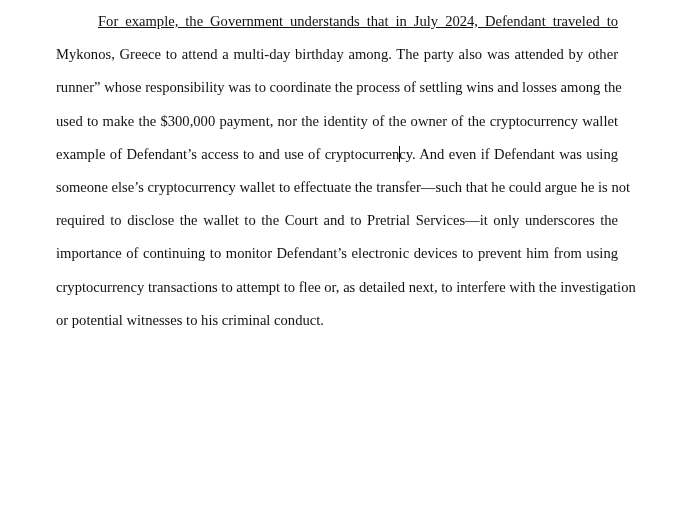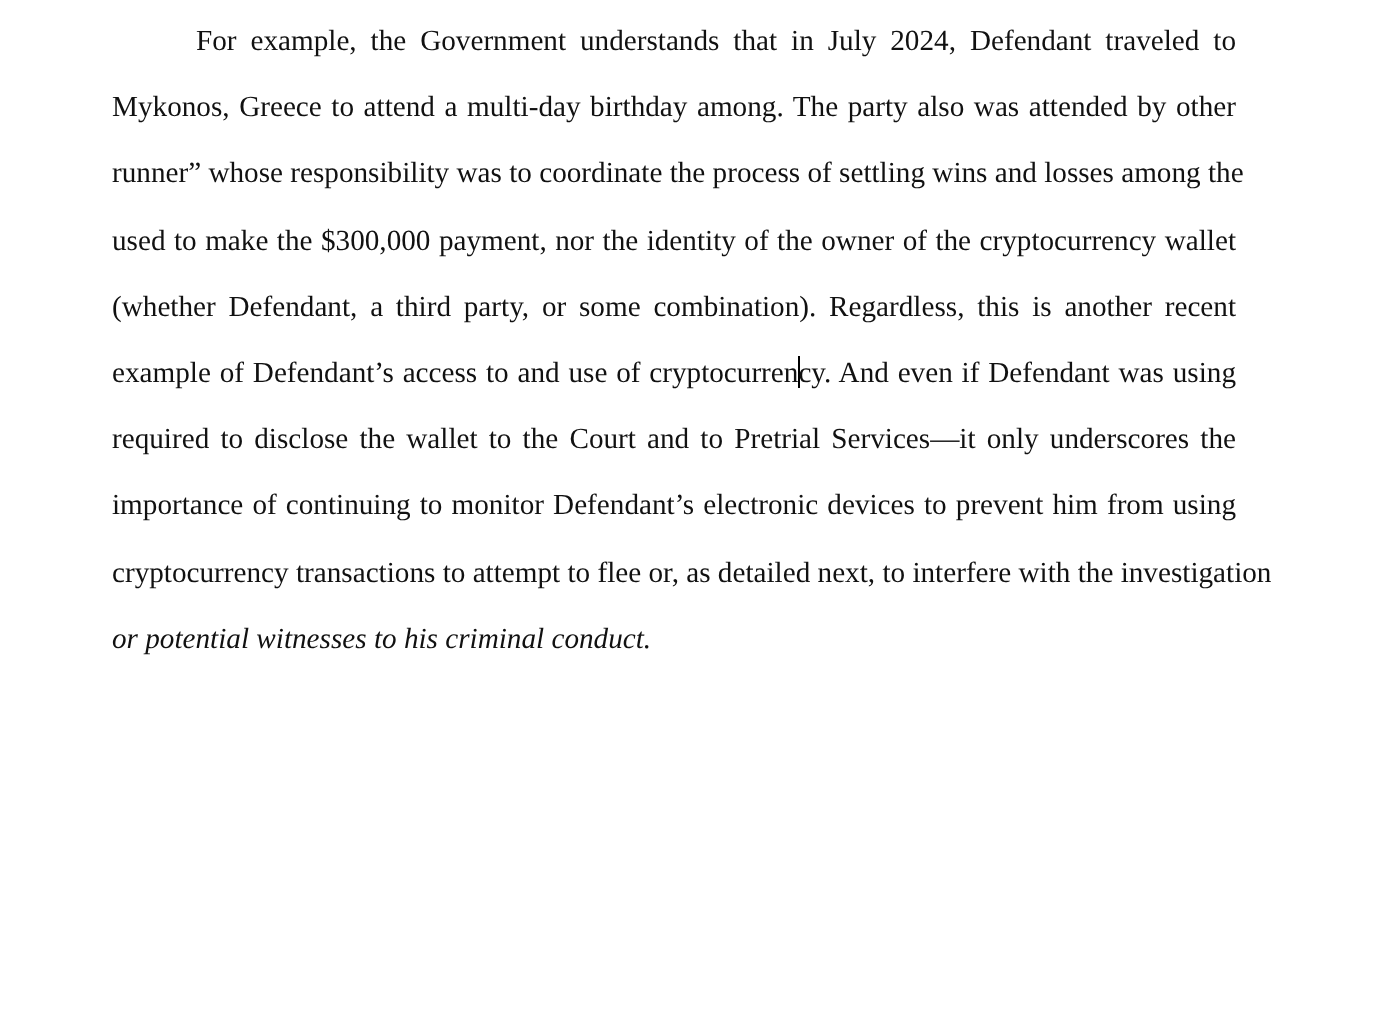--- a/index.html
+++ b/index.html
@@ -14,40 +14,40 @@
       color: #111111;
     }
     .line {
       height: 33.2px;
       line-height: 22px;
       white-space: nowrap;
       text-align: justify;
       text-align-last: justify;
       display: block;
     }
-    .line.first { padding-left: 42px; }
-    .line.last { text-align-last: left; font-style: italic; }
+    .line.first { padding-left: 42px; text-decoration: underline; }
+    .line.last { text-align-last: left; }
     .cursor {
       display: inline-block;
       width: 1px;
       height: 16px;
       background: #000;
       vertical-align: -3px;
       margin: 0 -1px 0 0;
     }
   </style>
 </head>
 <body>
 
 <div class="page">
   <div class="paragraph">
     <span class="line first">For example, the Government understands that in July 2024, Defendant traveled to</span>
     <span class="line">Mykonos, Greece to attend a multi-day birthday among.  The party also was attended by other</span>
     <span class="line">runner” whose responsibility was to coordinate the process of settling wins and losses among the</span>
     <span class="line">used to make the $300,000 payment, nor the identity of the owner of the cryptocurrency wallet</span>
-    <span class="line">(whether Defendant, a third party, or some combination).  Regardless, this is another recent</span>
     <span class="line"><span>example of Defendant’s access to and use of cryptocurren</span><span class="cursor"></span><span>cy.  And even if Defendant was using</span></span>
+    <span class="line">someone else’s cryptocurrency wallet to effectuate the transfer—such that he could argue he is not</span>
     <span class="line">required to disclose the wallet to the Court and to Pretrial Services—it only underscores the</span>
     <span class="line">importance of continuing to monitor Defendant’s electronic devices to prevent him from using</span>
     <span class="line">cryptocurrency transactions to attempt to flee or, as detailed next, to interfere with the investigation</span>
     <span class="line last">or potential witnesses to his criminal conduct.</span>
   </div>
 </div>
 
 </body></html>

